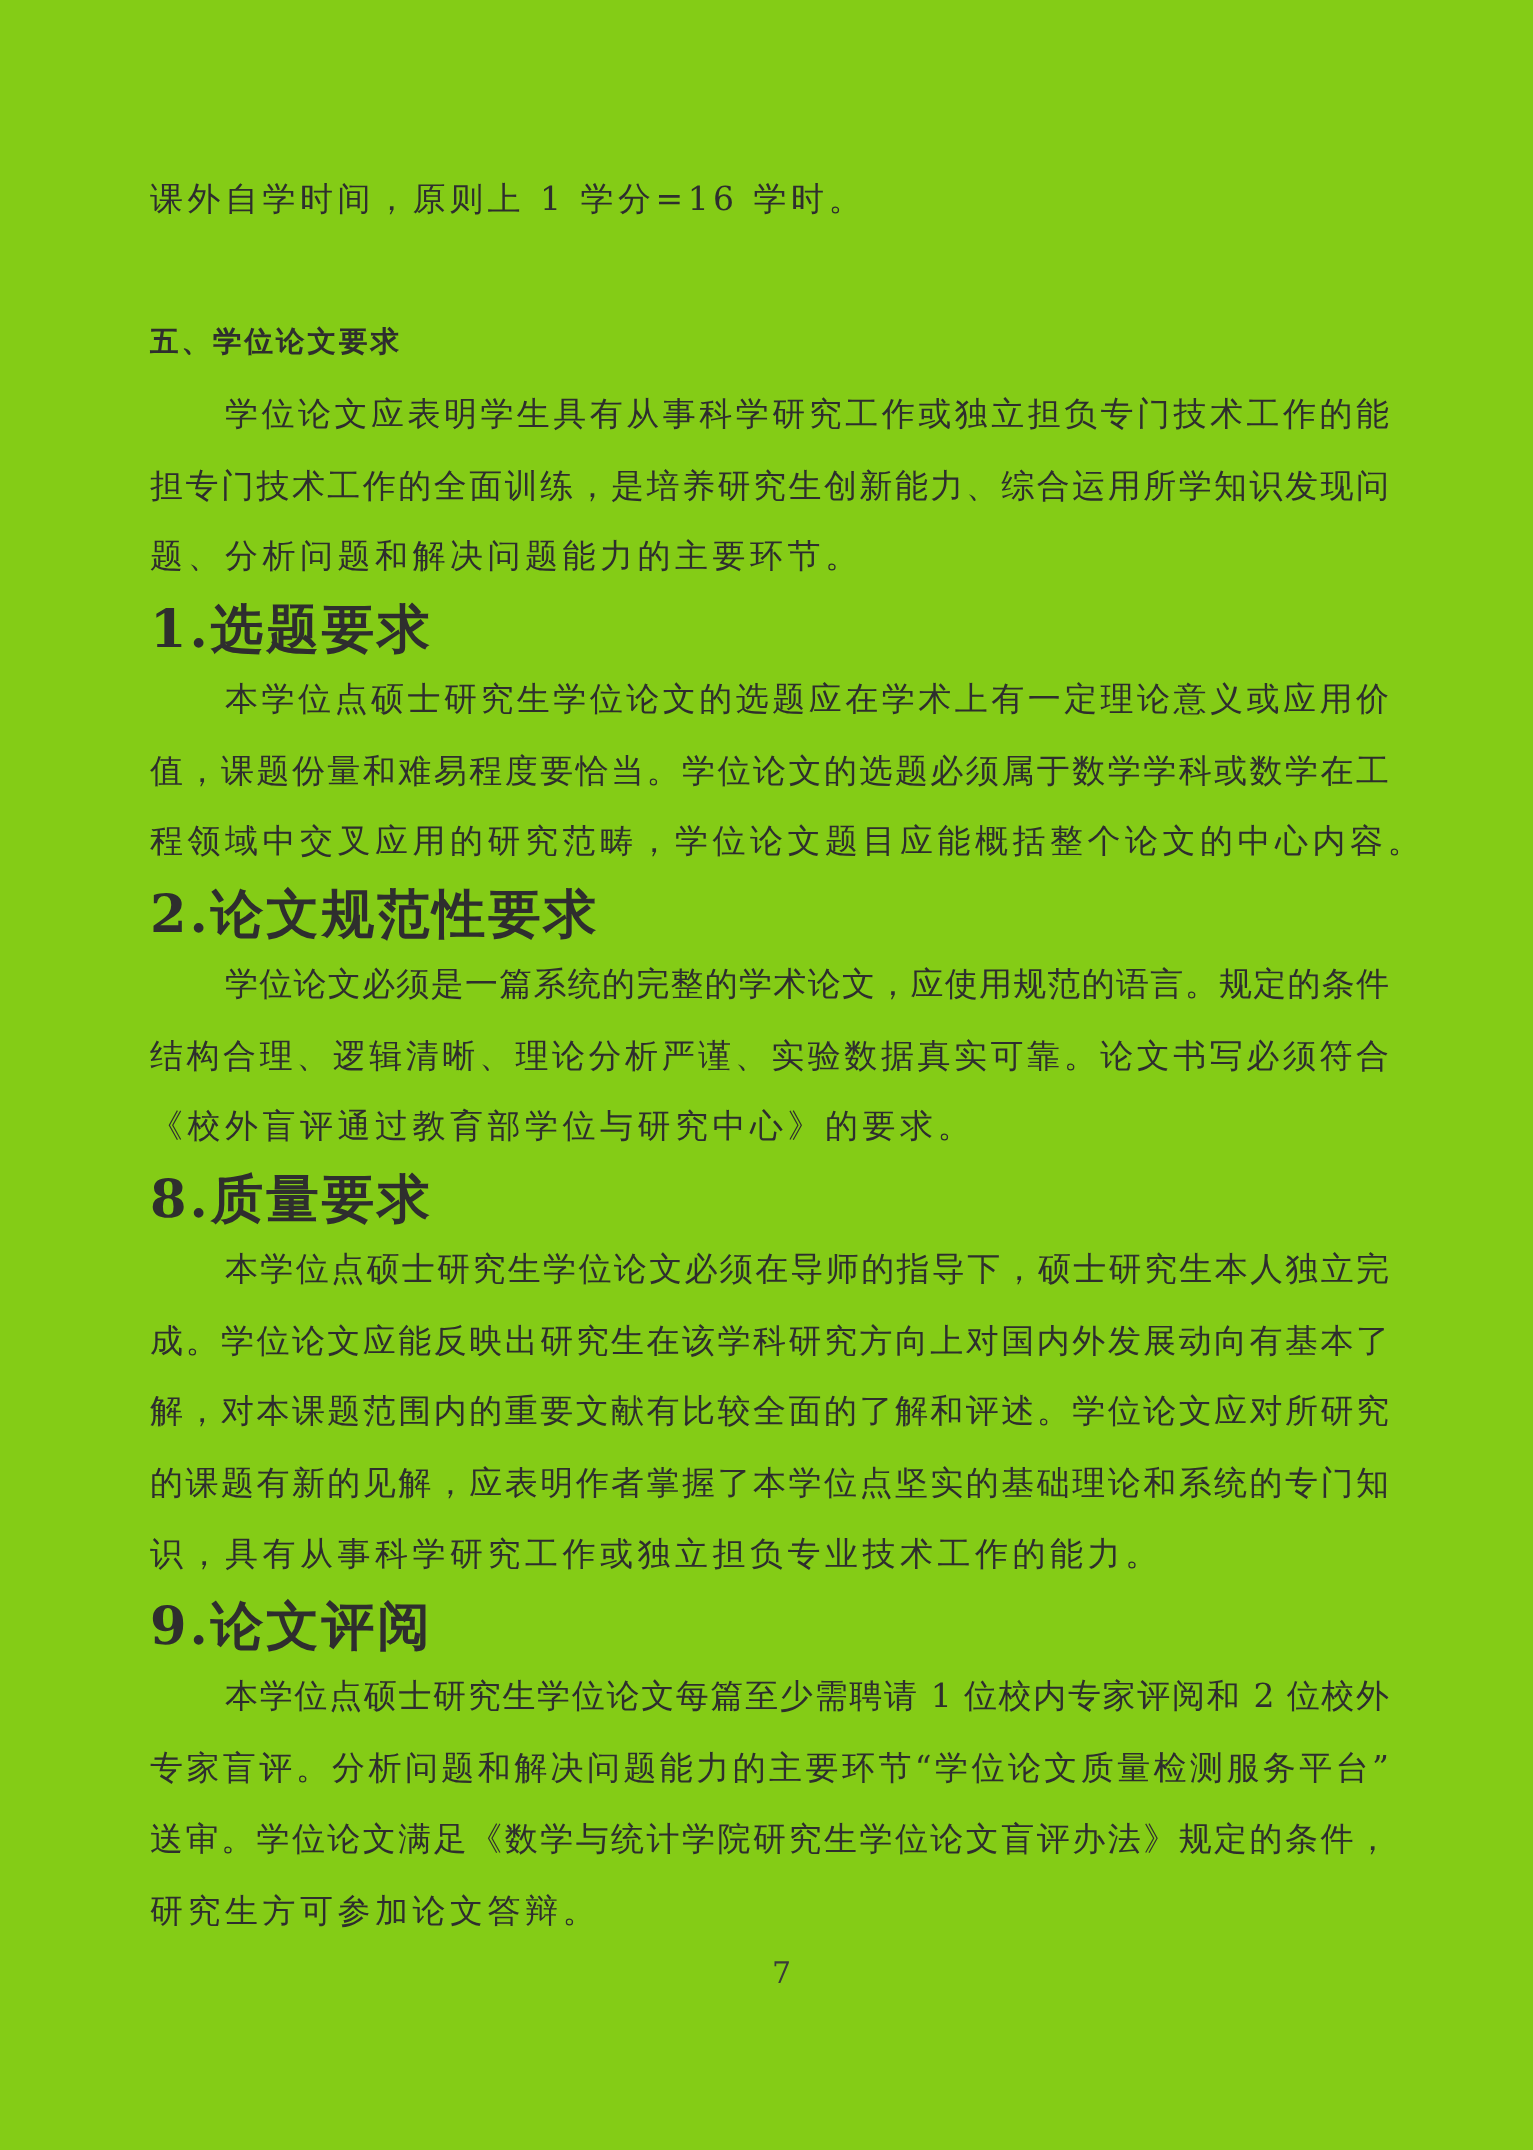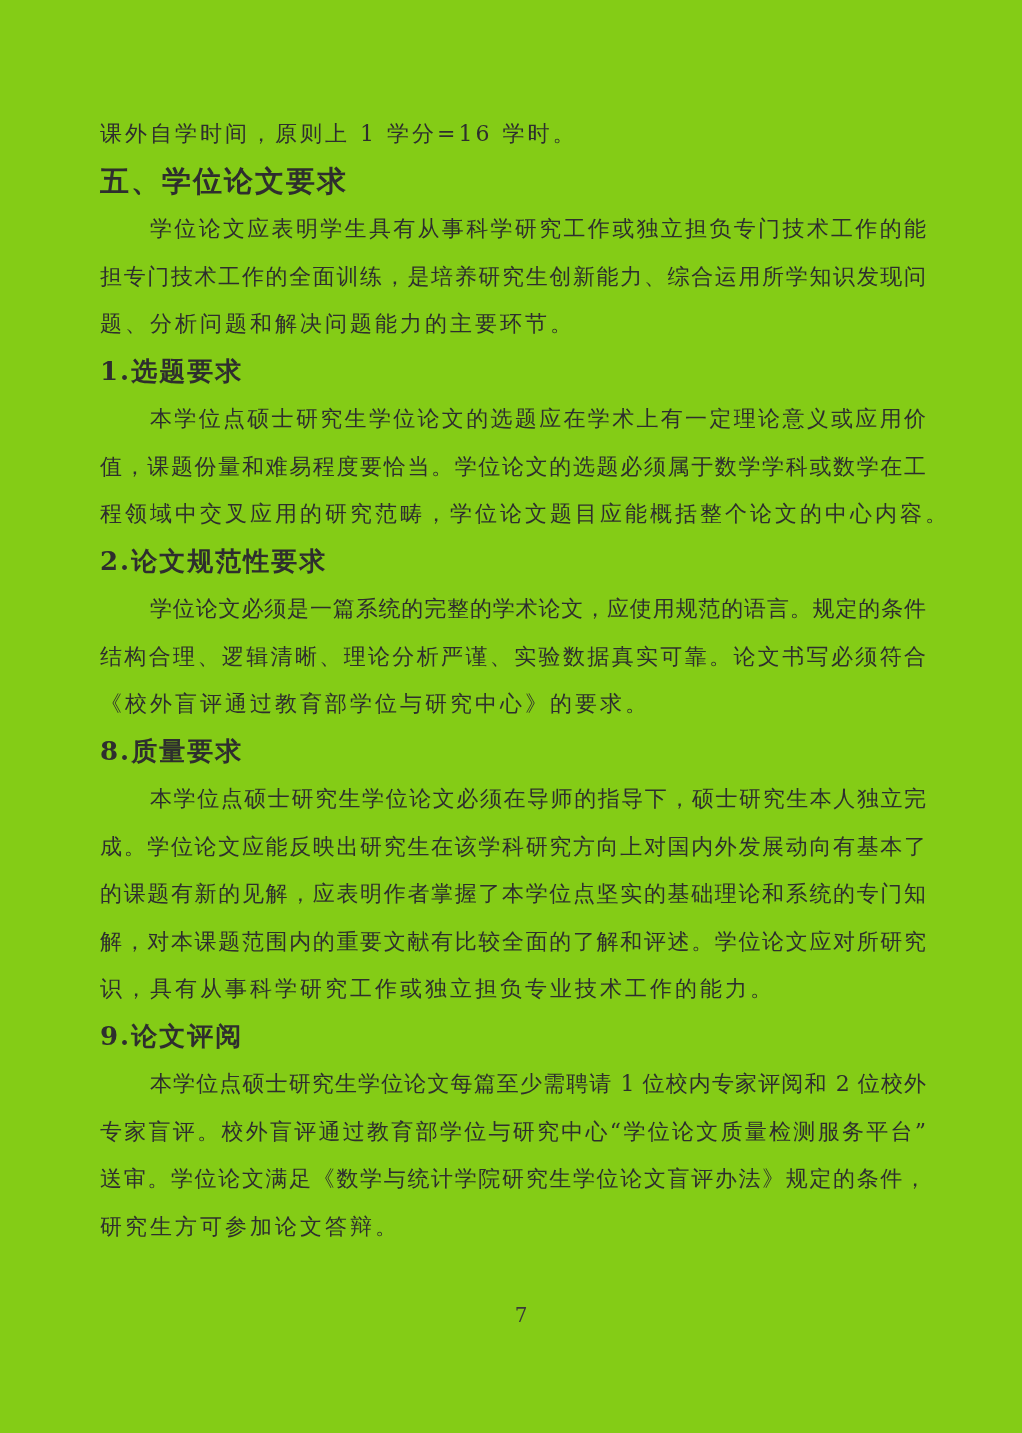--- a/index.html
+++ b/index.html
@@ -36,29 +36,30 @@
   .body.fill {
     letter-spacing: normal;
     white-space: normal;
     text-align: justify;
     text-align-last: justify;
   }
   .indent {
     text-indent: 50px;
   }
   .h1 {
-    font-family: Liberation Sans, sans-serif;
+    font-family: Liberation Mono, monospace;
     font-weight: bold;
-    font-size: 29px;
+    font-size: 19px;
     letter-spacing: 2px;
+    margin-top: 48px;
   }
   .h2 {
     font-family: "DejaVu Serif", serif;
     font-weight: bold;
-    font-size: 26px;
+    font-size: 35px;
     letter-spacing: 2px;
   }
   .page-number {
     position: absolute;
     top: 1300px;
     left: 0;
     width: 100%;
     height: 30px;
     line-height: 30px;
     text-align: center;
@@ -81,23 +82,23 @@
       <div class="line body fill indent">本学位点硕士研究生学位论文的选题应在学术上有一定理论意义或应用价</div>
       <div class="line body fill">值，课题份量和难易程度要恰当。学位论文的选题必须属于数学学科或数学在工</div>
       <div class="line body">程领域中交叉应用的研究范畴，学位论文题目应能概括整个论文的中心内容。</div>
       <div class="line h2">2.论文规范性要求</div>
       <div class="line body fill indent">学位论文必须是一篇系统的完整的学术论文，应使用规范的语言。规定的条件</div>
       <div class="line body fill">结构合理、逻辑清晰、理论分析严谨、实验数据真实可靠。论文书写必须符合</div>
       <div class="line body">《校外盲评通过教育部学位与研究中心》的要求。</div>
       <div class="line h2">8.质量要求</div>
       <div class="line body fill indent">本学位点硕士研究生学位论文必须在导师的指导下，硕士研究生本人独立完</div>
       <div class="line body fill">成。学位论文应能反映出研究生在该学科研究方向上对国内外发展动向有基本了</div>
+      <div class="line body fill">解，对本课题范围内的重要文献有比较全面的了解和评述。学位论文应对所研究</div>
       <div class="line body fill">的课题有新的见解，应表明作者掌握了本学位点坚实的基础理论和系统的专门知</div>
-      <div class="line body fill">解，对本课题范围内的重要文献有比较全面的了解和评述。学位论文应对所研究</div>
       <div class="line body">识，具有从事科学研究工作或独立担负专业技术工作的能力。</div>
       <div class="line h2">9.论文评阅</div>
       <div class="line body fill indent">本学位点硕士研究生学位论文每篇至少需聘请 1 位校内专家评阅和 2 位校外</div>
-      <div class="line body fill">专家盲评。校外盲评通过教育部学位与研究中心“学位论文质量检测服务平台”</div>
+      <div class="line body fill">专家盲评。分析问题和解决问题能力的主要环节“学位论文质量检测服务平台”</div>
       <div class="line body fill">送审。学位论文满足《数学与统计学院研究生学位论文盲评办法》规定的条件，</div>
       <div class="line body">研究生方可参加论文答辩。</div>
     </div>
   <div class="page-number">7</div>
 </div>
 
 </body></html>

